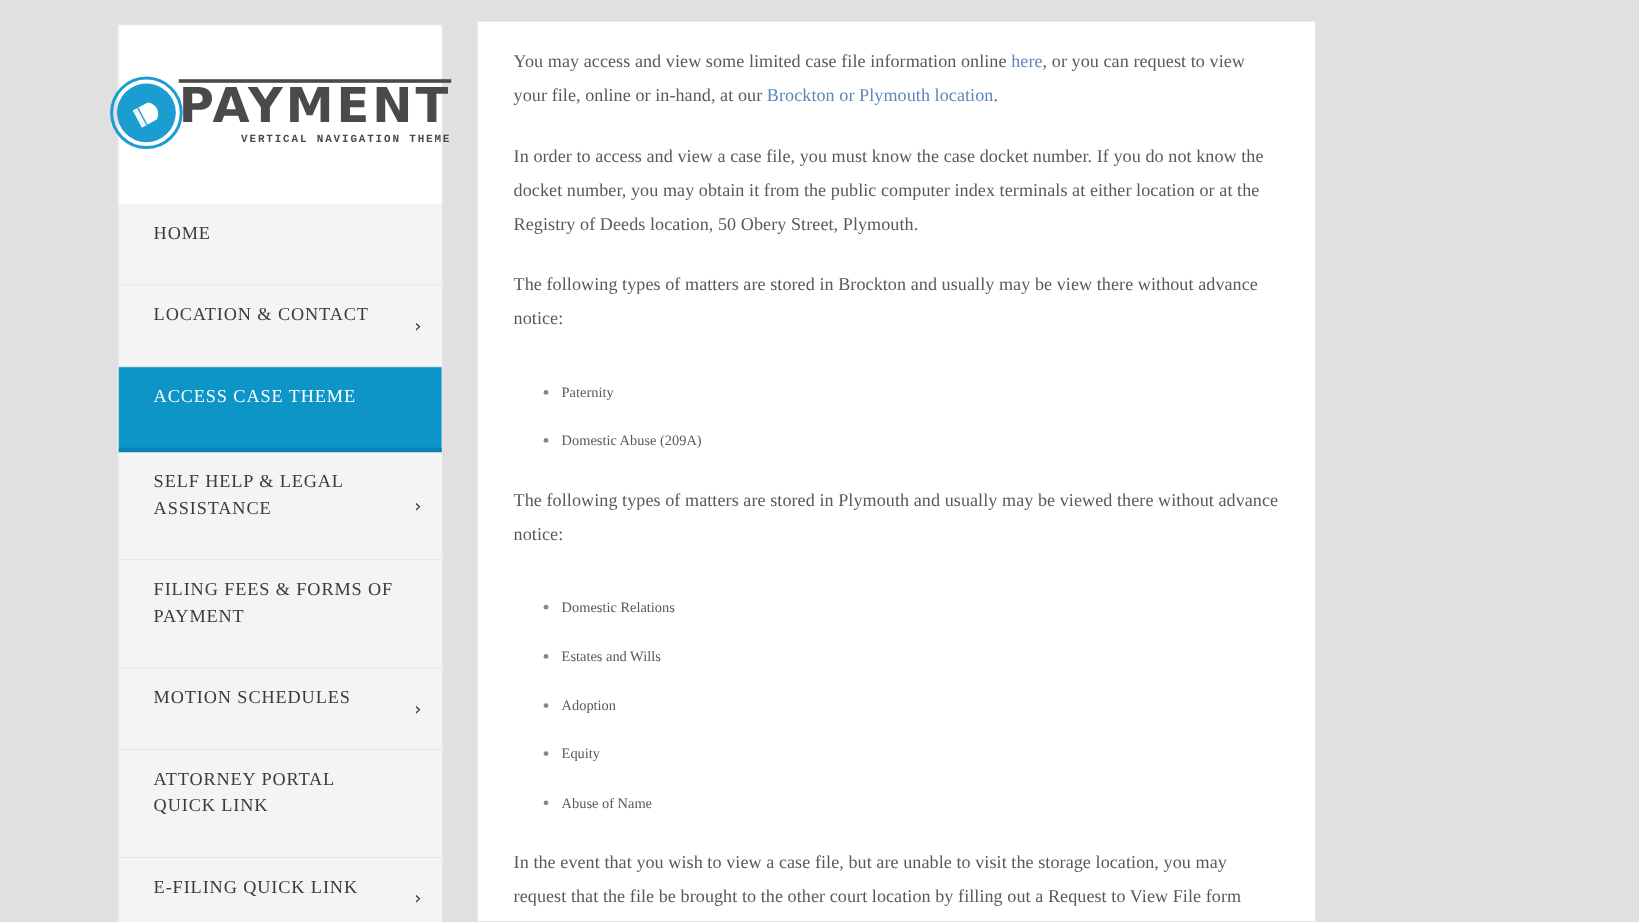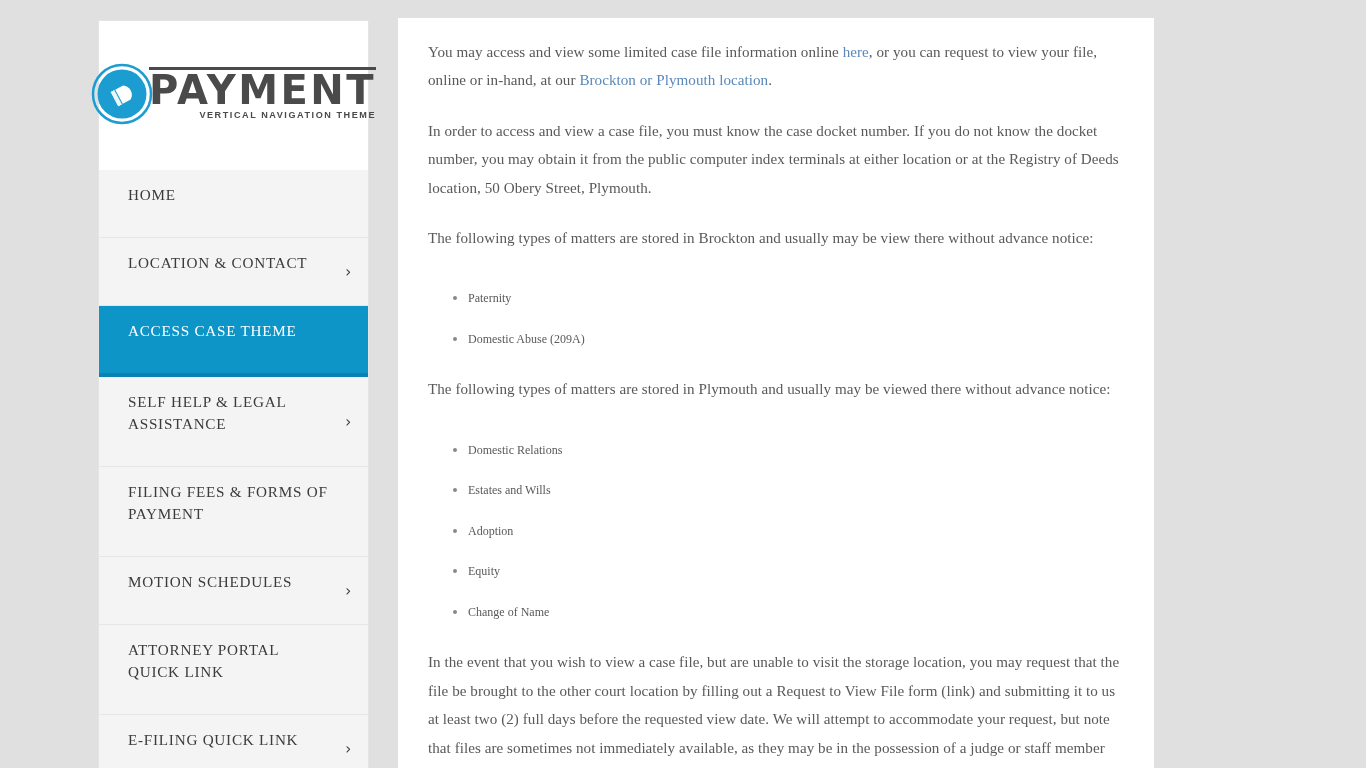--- a/index.html
+++ b/index.html
@@ -60,21 +60,21 @@
     font-weight: bold;
     font-size: 40px;
     letter-spacing: 2.5px;
     color: #4a4a4a;
     line-height: 0.96;
     display: block;
     border-top: 3px solid #4a4a4a;
     padding-top: 1px;
   }
   .logo-text .tagline {
-    font-family: Liberation Sans, sans-serif;
+    font-family: Liberation Mono, monospace;
     font-weight: bold;
     font-size: 9.1px;
     letter-spacing: 1.55px;
     color: #4a4a4a;
     display: block;
     margin-top: 1px;
     text-align: right;
   }
 
   
@@ -132,21 +132,21 @@
     display: inline-block;
     vertical-align: -2px;
     margin: 0 5px 0 2px;
   }
 
   
   .content {
     position: absolute;
     left: 398px;
     top: 18px;
-    width: 756px;
+    width: 698px;
     height: 750px;
     background: #ffffff;
     padding: 0px 30px 0 30px;
     overflow: hidden;
   }
   .content p {
     margin: 0 0 22px 0;
     font-size: 15.1px;
     line-height: 1.88;
     color: #595959;
@@ -262,20 +262,20 @@
       <li>Domestic Abuse (209A)</li>
     </ul>
 
     <p class="tight">The following types of matters are stored in Plymouth and usually may be viewed there without advance notice:</p>
 
     <ul>
       <li>Domestic Relations</li>
       <li>Estates and Wills</li>
       <li>Adoption</li>
       <li>Equity</li>
-      <li>Change of Name</li>
+      <li>Abuse of Name</li>
     </ul>
 
     <p style="margin-bottom:0">In the event that you wish to view a case file, but are unable to visit the storage location, you may request that the file be brought to the other court location by filling out a Request to View File form (link) and submitting it to us at least two (2) full days before the requested view date. We will attempt to accommodate your request, but note that files are sometimes not immediately available, as they may be in the possession of a judge or staff member for required work. Delivery of the file to the requested location also needs to be arranged.</p>
 
   </main>
 
 </div>
 
 </body></html>

